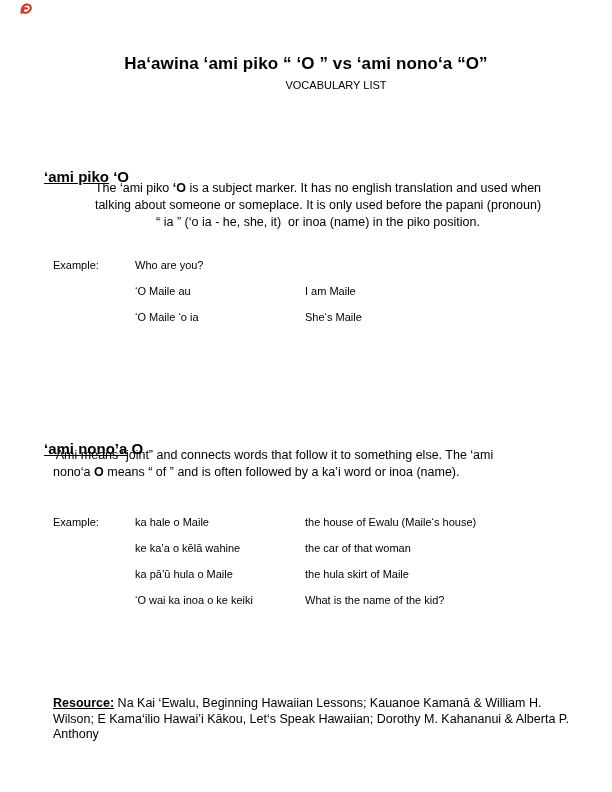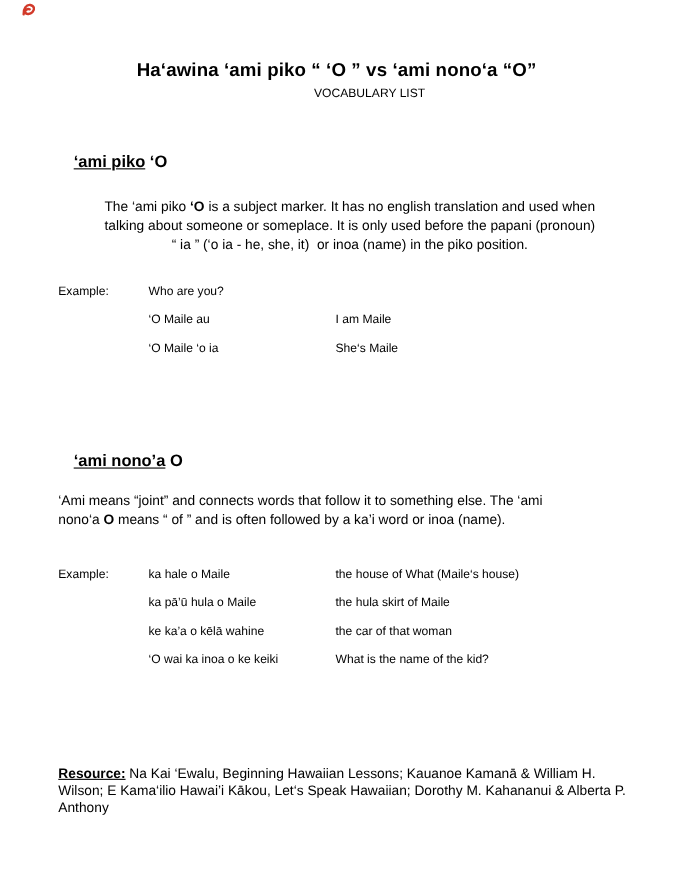--- a/index.html
+++ b/index.html
@@ -33,23 +33,24 @@
     position: absolute;
     top: 79px;
     left: 0;
     width: 612px;
     text-align: center;
     font-size: 11px;
     margin-left: 30px;
   }
   .heading {
     position: absolute;
-    left: 67px;
+    left: 44px;
     font-size: 15px;
     font-weight: bold;
+    margin-top: 29px;
   }
   .h1pos { top: 139px; }
   .h2pos { top: 411px; }
   .u { text-decoration: underline; }
   .para {
     position: absolute;
     left: 53px;
     width: 530px;
     font-size: 12.5px;
     line-height: 17px;
@@ -122,31 +123,31 @@
 
   <div class="heading h2pos"><span class="u">‘ami nono’a</span><span> O</span></div>
 
   <div class="para p2pos"><span>‘Ami means “joint” and connects words that follow it to something else. The ‘ami
 nono‘a </span><b>O</b><span> means “ of ” and is often followed by a ka’i word or inoa (name).</span></div>
 
   <div class="extable ex2pos">
     <div class="exrow">
       <span class="exlabel">Example:</span>
       <span class="haw">ka hale o Maile</span>
-      <span class="eng">the house of What (Maile‘s house)</span>
+      <span class="eng">the house of Ewalu (Maile‘s house)</span>
+    </div>
+    <div class="exrow">
+      <span class="exlabel"></span>
+      <span class="haw">ke ka’a o kēlā wahine</span>
+      <span class="eng">the car of that woman</span>
     </div>
     <div class="exrow">
       <span class="exlabel"></span>
       <span class="haw">ka pā’ū hula o Maile</span>
       <span class="eng">the hula skirt of Maile</span>
-    </div>
-    <div class="exrow">
-      <span class="exlabel"></span>
-      <span class="haw">ke ka’a o kēlā wahine</span>
-      <span class="eng">the car of that woman</span>
     </div>
     <div class="exrow">
       <span class="exlabel"></span>
       <span class="haw">‘O wai ka inoa o ke keiki</span>
       <span class="eng">What is the name of the kid?</span>
     </div>
   </div>
 
   <div class="footer"><span class="ru">Resource:</span><span> Na Kai ‘Ewalu, Beginning Hawaiian Lessons; Kauanoe Kamanā &amp; William H.
 Wilson; E Kama‘ilio Hawai’i Kākou, Let‘s Speak Hawaiian; Dorothy M. Kahananui &amp; Alberta P.

